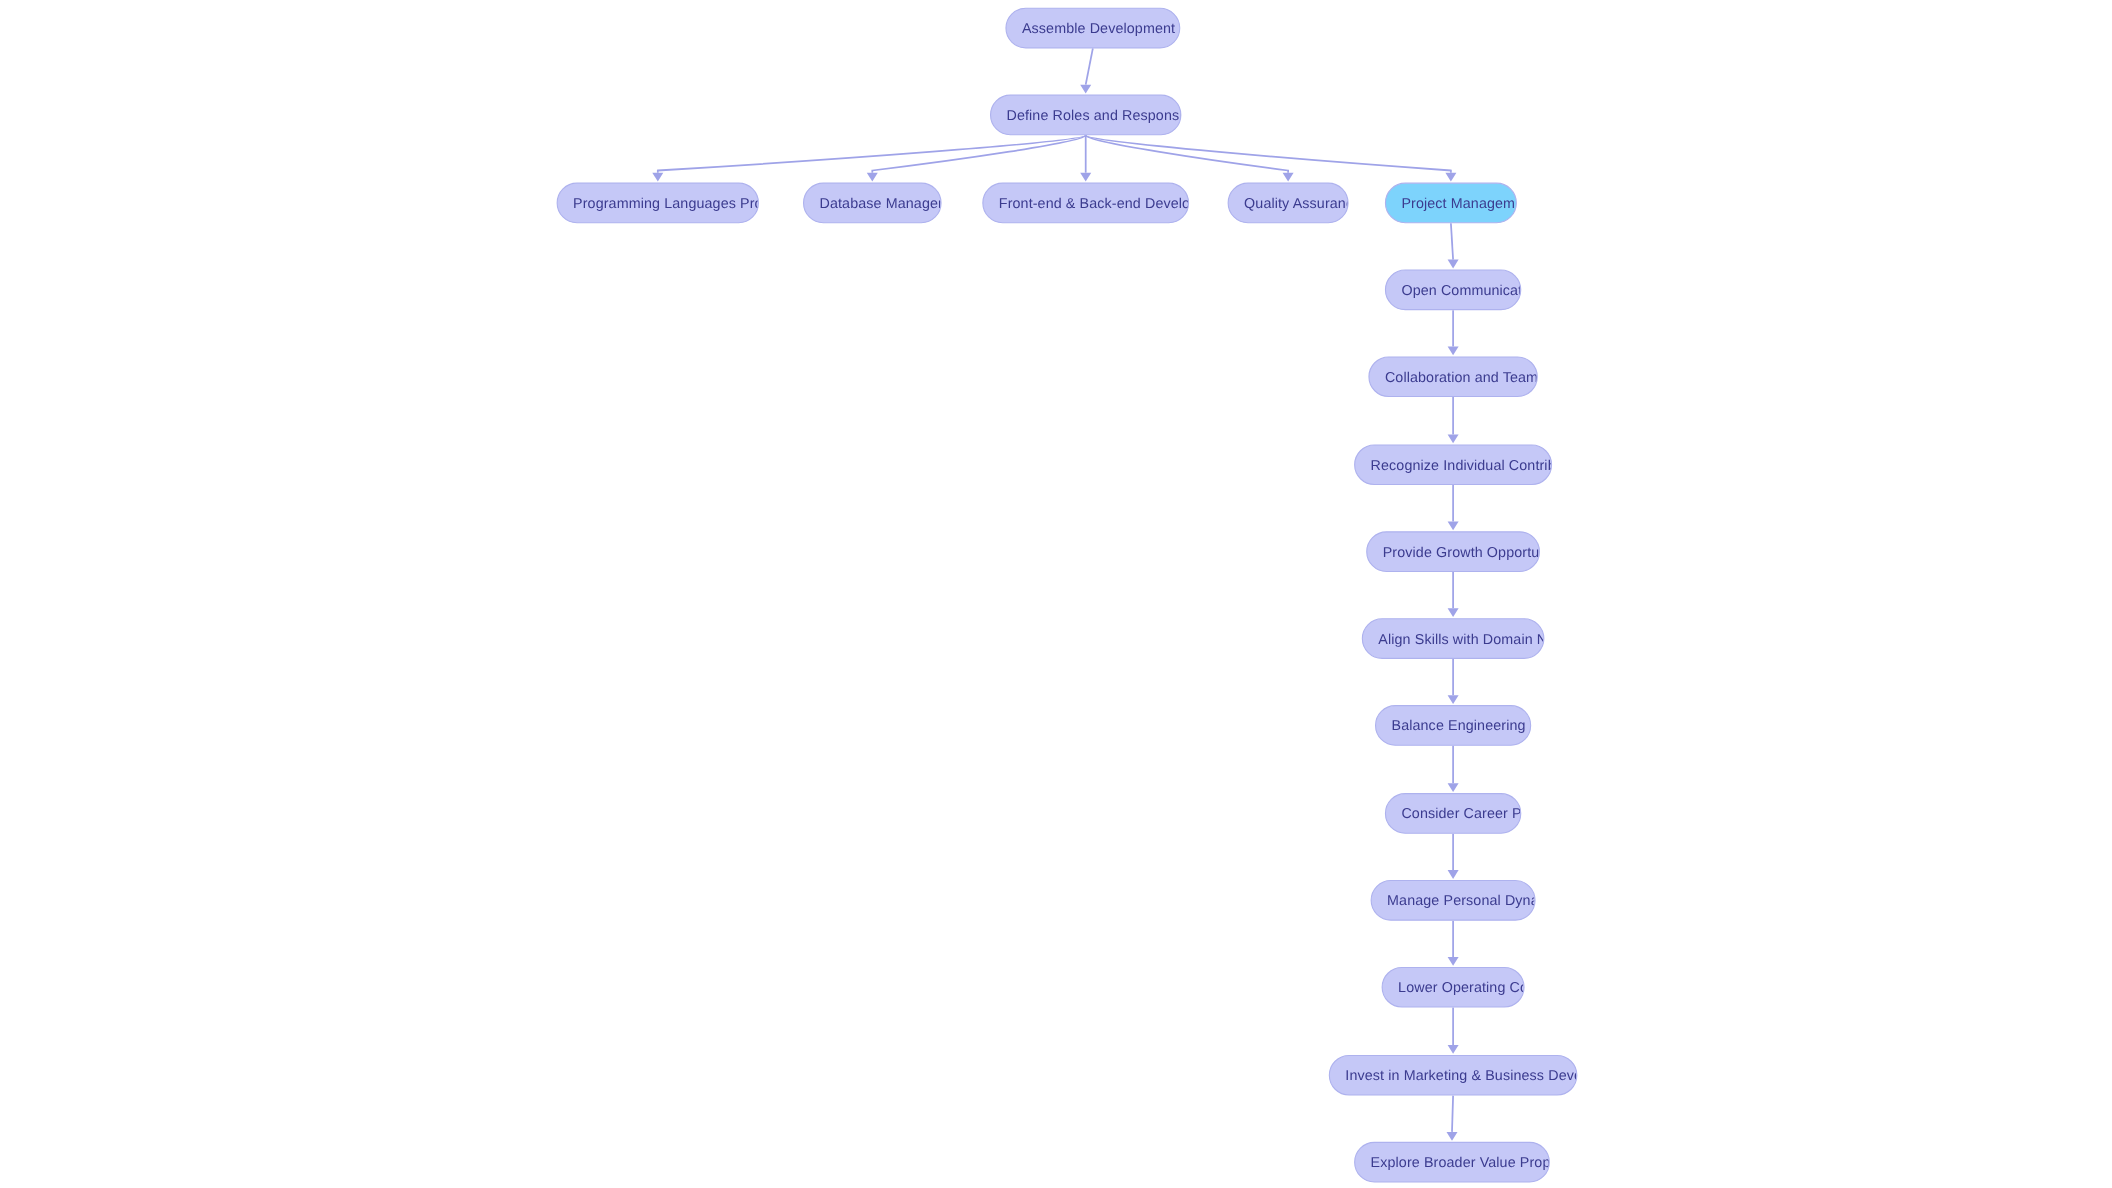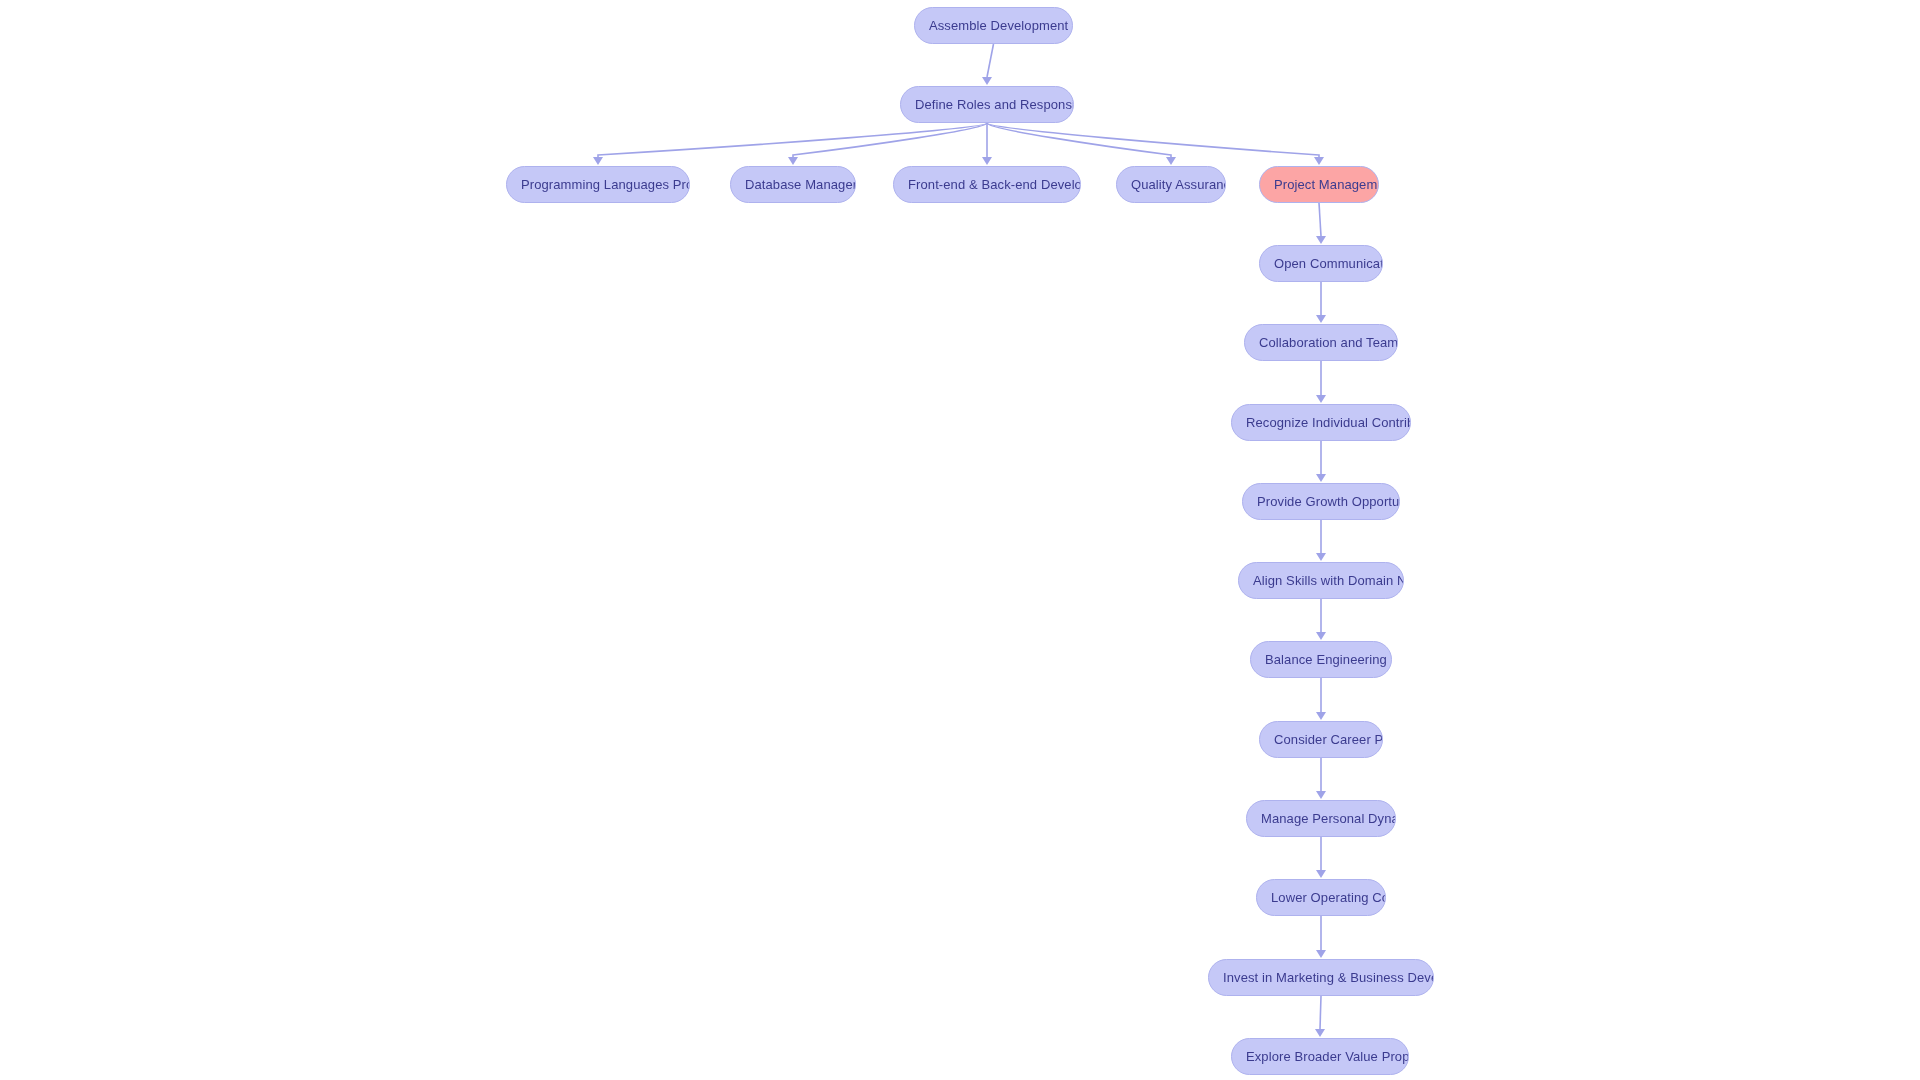--- a/index.html
+++ b/index.html
@@ -108,21 +108,21 @@
       </div>
       <div class="node" style="left: 730px; top: 166px; width: 126px; height: 37px; background: rgb(197, 200, 247); border-color: rgb(174, 178, 238); color: rgb(59, 59, 143);">
         <span class="node-label">Database Managem</span>
       </div>
       <div class="node" style="left: 893px; top: 166px; width: 188px; height: 37px; background: rgb(197, 200, 247); border-color: rgb(174, 178, 238); color: rgb(59, 59, 143);">
         <span class="node-label">Front-end &amp; Back-end Developm</span>
       </div>
       <div class="node" style="left: 1116px; top: 166px; width: 110px; height: 37px; background: rgb(197, 200, 247); border-color: rgb(174, 178, 238); color: rgb(59, 59, 143);">
         <span class="node-label">Quality Assuranc</span>
       </div>
-      <div class="node" style="left: 1259px; top: 166px; width: 120px; height: 37px; background: #fca5a5; border-color: rgb(174, 178, 238); color: rgb(59, 59, 143);">
+      <div class="node" style="left: 1259px; top: 166px; width: 120px; height: 37px; background: #7dd3fc; border-color: rgb(174, 178, 238); color: rgb(59, 59, 143);">
         <span class="node-label">Project Managem</span>
       </div>
       <div class="node" style="left: 1259px; top: 245px; width: 124px; height: 37px; background: rgb(197, 200, 247); border-color: rgb(174, 178, 238); color: rgb(59, 59, 143);">
         <span class="node-label">Open Communicati</span>
       </div>
       <div class="node" style="left: 1244px; top: 324px; width: 154px; height: 37px; background: rgb(197, 200, 247); border-color: rgb(174, 178, 238); color: rgb(59, 59, 143);">
         <span class="node-label">Collaboration and Teamw</span>
       </div>
       <div class="node" style="left: 1231px; top: 404px; width: 180px; height: 37px; background: rgb(197, 200, 247); border-color: rgb(174, 178, 238); color: rgb(59, 59, 143);">
         <span class="node-label">Recognize Individual Contributio</span>

